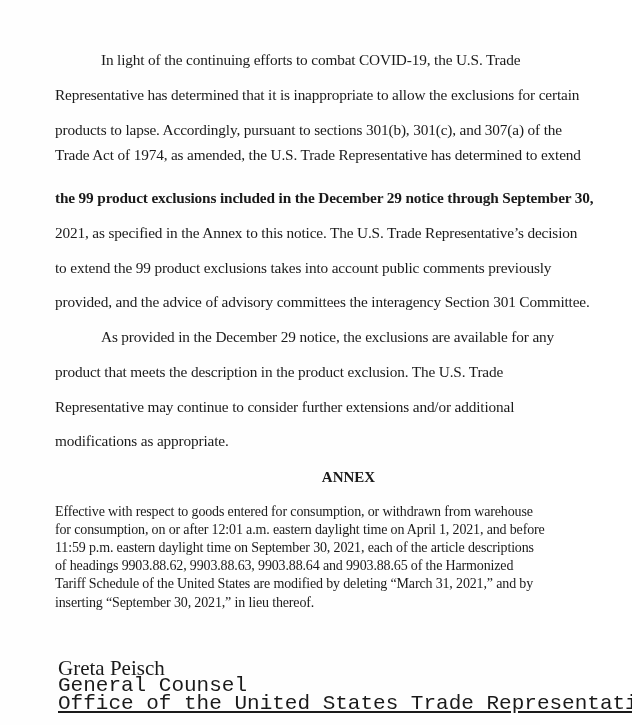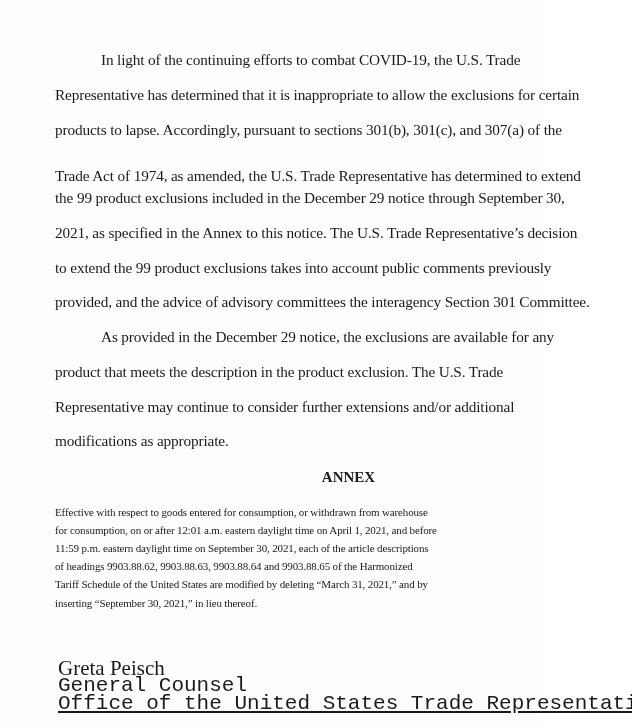--- a/index.html
+++ b/index.html
@@ -37,21 +37,21 @@
       left: 0;
       width: 697px;
       text-align: center;
       font-weight: bold;
       font-size: 15px;
       line-height: 18px;
     }
     .ss-line {
       position: absolute;
       left: 55px;
-      font-size: 11px;
+      font-size: 14px;
       line-height: 18px;
       white-space: nowrap;
       letter-spacing: -0.15px;
     }
     .sig-line {
       position: absolute;
       left: 58px;
       font-size: 21px;
       line-height: 18px;
       white-space: nowrap;
@@ -63,22 +63,22 @@
   </style>
 </head>
 <body>
 
 <div class="page">
 
   <div>
     <div class="ds-line indent" style="top:51px;">In light of the continuing efforts to combat COVID-19, the U.S. Trade</div>
     <div class="ds-line" style="top:86px;">Representative has determined that it is inappropriate to allow the exclusions for certain</div>
     <div class="ds-line" style="top:121px;">products to lapse. Accordingly, pursuant to sections 301(b), 301(c), and 307(a) of the</div>
-    <div class="ds-line" style="top:167px;">Trade Act of 1974, as amended, the U.S. Trade Representative has determined to extend</div>
-    <div class="ds-line" style="top:189px;">the 99 product exclusions included in the December 29 notice through September 30,</div>
+    <div class="ds-line" style="top:146px;">Trade Act of 1974, as amended, the U.S. Trade Representative has determined to extend</div>
+    <div class="ds-line" style="top:189px;font-weight:bold;">the 99 product exclusions included in the December 29 notice through September 30,</div>
     <div class="ds-line" style="top:224px;">2021, as specified in the Annex to this notice. The U.S. Trade Representative’s decision</div>
     <div class="ds-line" style="top:259px;">to extend the 99 product exclusions takes into account public comments previously</div>
     <div class="ds-line" style="top:293px;">provided, and the advice of advisory committees the interagency Section 301 Committee.</div>
   </div>
 
   <div>
     <div class="ds-line indent" style="top:328px;">As provided in the December 29 notice, the exclusions are available for any</div>
     <div class="ds-line" style="top:363px;">product that meets the description in the product exclusion. The U.S. Trade</div>
     <div class="ds-line" style="top:398px;">Representative may continue to consider further extensions and/or additional</div>
     <div class="ds-line" style="top:432px;text-align:center;">modifications as appropriate.</div>

